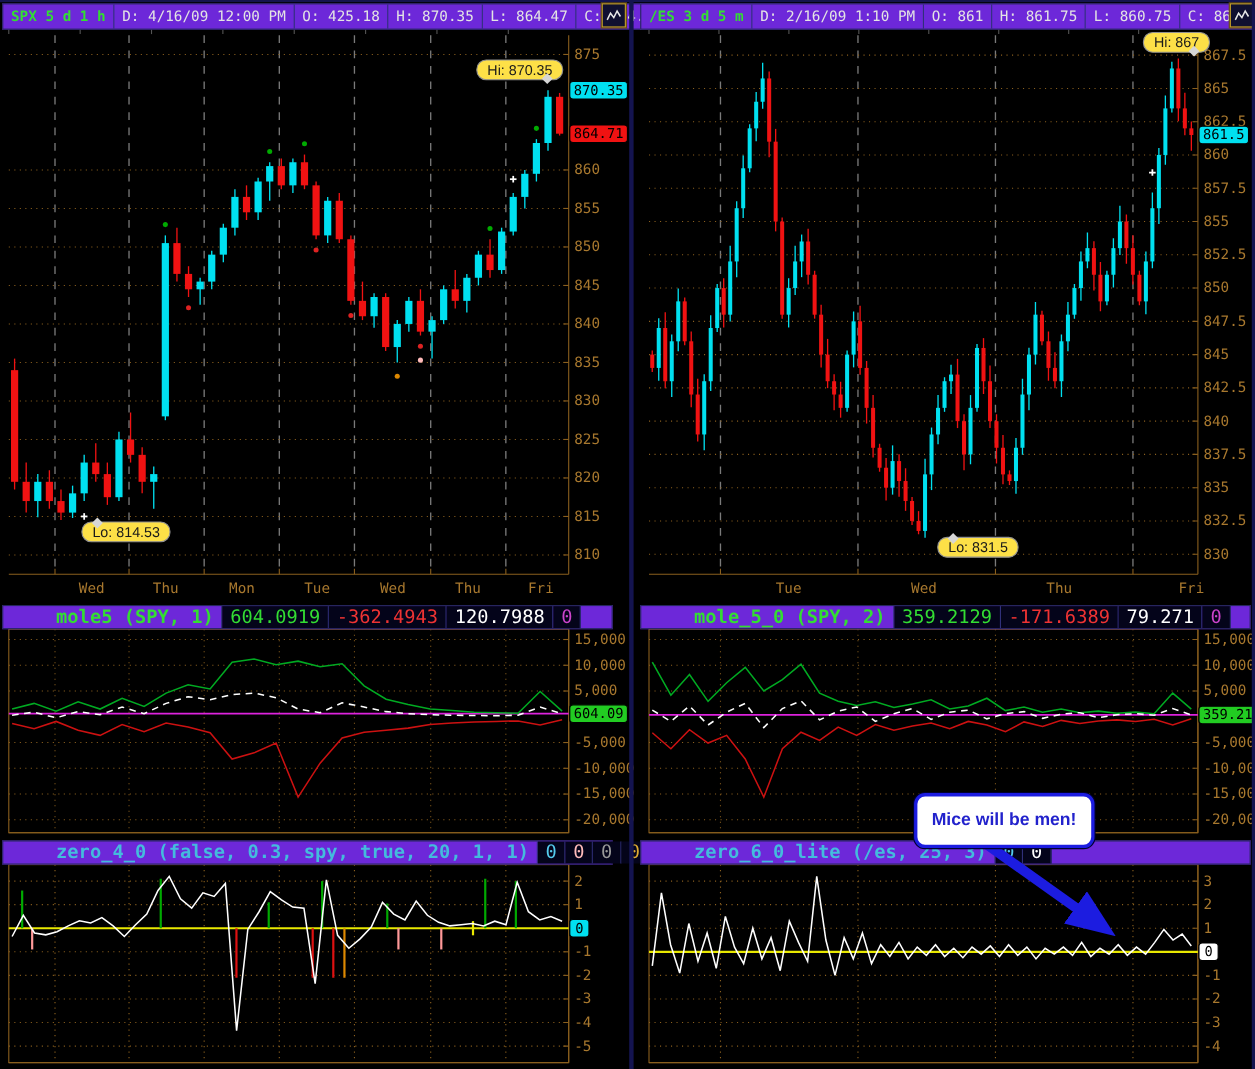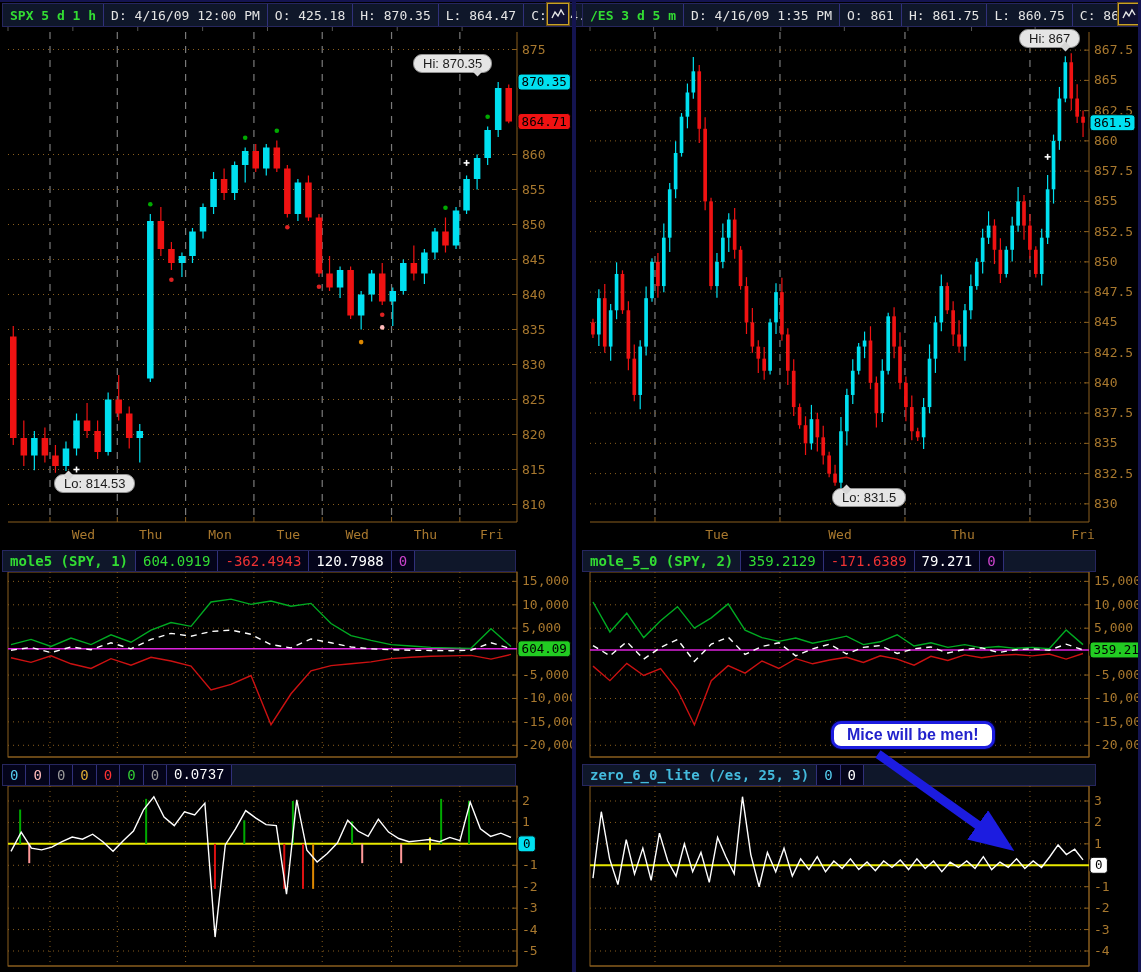--- a/index.html
+++ b/index.html
@@ -1,33 +1,33 @@
 <!DOCTYPE html>
 <html><head>
 <meta charset="utf-8">
 <style>
   html,body{margin:0;padding:0;background:#000;}
   .screen{position:relative;width:1141px;height:972px;background:#000;overflow:hidden;
           font-family:"DejaVu Sans Mono",monospace;}
   .edge{position:absolute;background:#141450;}
-  .hdr{position:absolute;height:22px;background:#0f172a;border:1px solid #26265e;
+  .hdr{position:absolute;height:22px;background:#6d28d9;border:1px solid #26265e;
        display:flex;align-items:stretch;font:13px "DejaVu Sans Mono",monospace;color:#e4e4e4;}
-  .hdr.small{height:20px;font-size:14px;}
+  .hdr.small{height:20px;font-size:17px;padding-left:41px;}
   .cell{padding:1px 7px;border-right:1px solid #30307a;white-space:nowrap;display:flex;align-items:center;}
   .cell.sym{font-weight:bold;}
   .cell.val{background:#04041a;}
   .iconbtn{position:absolute;width:20px;height:20px;background:#101030;border:1px solid #c9a227;
            box-shadow:0 0 0 1px #6b4f16;display:flex;align-items:center;justify-content:center;}
-  .bubble{position:absolute;background:#e5e5e5;color:#1a1a1a;border:1px solid #909090;
-          border-radius:9px;padding:1px 9px;font:13px "Liberation Sans",sans-serif;white-space:nowrap;z-index:5;}
+  .bubble{position:absolute;background:#fde047;color:#1a1a1a;border:1px solid #909090;
+          border-radius:9px;padding:1px 9px;font:13px "Liberation Sans",sans-serif;white-space:nowrap;z-index:5;margin-left:20px;}
   .bubble:after{content:"";position:absolute;width:7px;height:7px;background:#d6d6d6;transform:rotate(45deg);}
   .bubble.tail-br:after{right:10px;bottom:-3px;}
   .bubble.tail-tl:after{left:10px;top:-3px;}
   .callout{position:absolute;background:#fff;color:#2222cc;border:3px solid #1c1ce0;border-radius:10px;
-           padding:2px 13px;font:bold 16px "Liberation Sans",sans-serif;white-space:nowrap;z-index:6;
+           padding:13px 13px;font:bold 16px "Liberation Sans",sans-serif;white-space:nowrap;z-index:6;
            box-shadow:0 0 0 1px #000030;}
   svg text{font-family:"DejaVu Sans Mono",monospace;}
 </style>
 </head>
 <body>
 
 <div class="screen">
   <svg id="cv" width="1141" height="972" style="position:absolute;left:0;top:0">
       <line x1="49.998000000000005" y1="32" x2="49.998000000000005" y2="522" stroke="#7a7a7a" stroke-width="1.2" stroke-dasharray="7 7"></line>
       <line x1="117.29599999999999" y1="32" x2="117.29599999999999" y2="522" stroke="#7a7a7a" stroke-width="1.2" stroke-dasharray="7 7"></line>
@@ -628,21 +628,21 @@
       <div class="cell">R: 5.88</div>
       <div class="cell">Y...</div>
     </div>
   <div class="iconbtn" style="left:547px;top:3px;">
     <svg width="14" height="12">
         <polyline points="1,10 4,4 7,8 10,2 13,7" fill="none" stroke="#e8e8e8" stroke-width="1.4"></polyline>
       </svg>
   </div>
   <div id="h-es" class="hdr" style="left:582px;top:3px;">
       <div class="cell sym" style="color: rgb(51, 221, 51);">/ES 3 d 5 m</div>
-      <div class="cell">D: 4/16/09 1:35 PM</div>
+      <div class="cell">D: 2/16/09 1:10 PM</div>
       <div class="cell">O: 861</div>
       <div class="cell">H: 861.75</div>
       <div class="cell">L: 860.75</div>
       <div class="cell">C: 861.5</div>
     </div>
   <div class="iconbtn" style="left:1118px;top:3px;">
     <svg width="14" height="12">
         <polyline points="1,10 4,4 7,8 10,2 13,7" fill="none" stroke="#e8e8e8" stroke-width="1.4"></polyline>
       </svg>
   </div>
@@ -654,20 +654,21 @@
       <div class="cell val" style="color: rgb(204, 68, 204);">0</div>
     </div>
   <div id="h-mole-r" class="hdr small" style="left: 582px; top: 550px; width: 512px;">
       <div class="cell sym" style="color: rgb(51, 221, 51);">mole_5_0 (SPY, 2)</div>
       <div class="cell val" style="color: rgb(51, 221, 51);">359.2129</div>
       <div class="cell val" style="color: rgb(238, 51, 51);">-171.6389</div>
       <div class="cell val" style="color: rgb(255, 255, 255);">79.271</div>
       <div class="cell val" style="color: rgb(204, 68, 204);">0</div>
     </div>
   <div id="h-zero-l" class="hdr small" style="left: 2px; top: 764px; width: 512px;">
+      <div class="cell sym" style="color: rgb(68, 187, 221);">zero_4_0 (false, 0.3, spy, true, 20, 1, 1)</div>
       <div class="cell val" style="color: rgb(85, 204, 238);">0</div>
       <div class="cell val" style="color: rgb(255, 187, 187);">0</div>
       <div class="cell val" style="color: rgb(153, 153, 153);">0</div>
       <div class="cell val" style="color: rgb(221, 170, 51);">0</div>
       <div class="cell val" style="color: rgb(255, 51, 51);">0</div>
       <div class="cell val" style="color: rgb(51, 204, 51);">0</div>
       <div class="cell val" style="color: rgb(153, 153, 153);">0</div>
       <div class="cell val" style="color: rgb(255, 255, 255); font-family: Liberation Mono, monospace;">0.0737</div>
     </div>
   <div id="h-zero-r" class="hdr small" style="left: 582px; top: 764px; width: 512px; text-align: right;">

